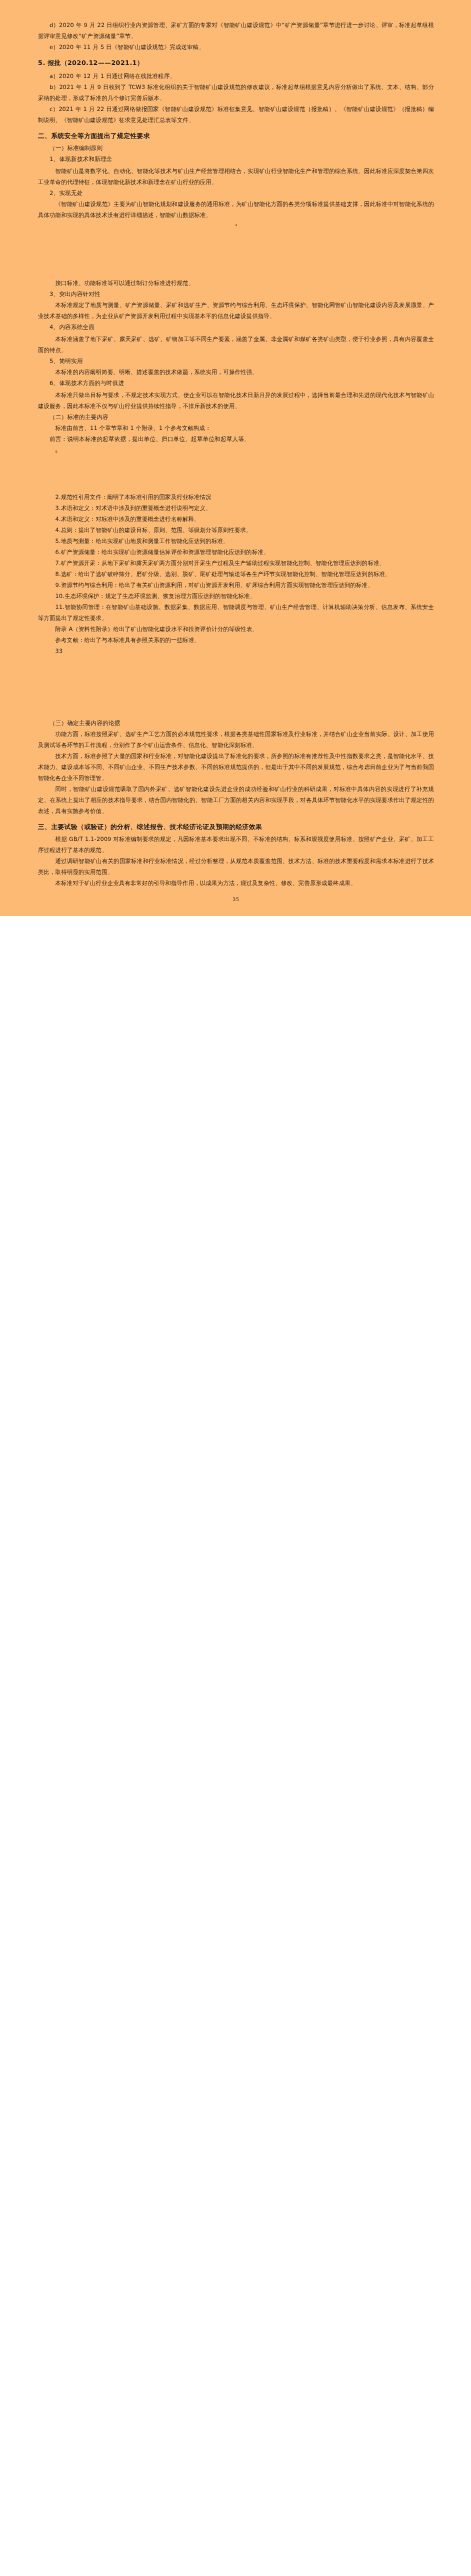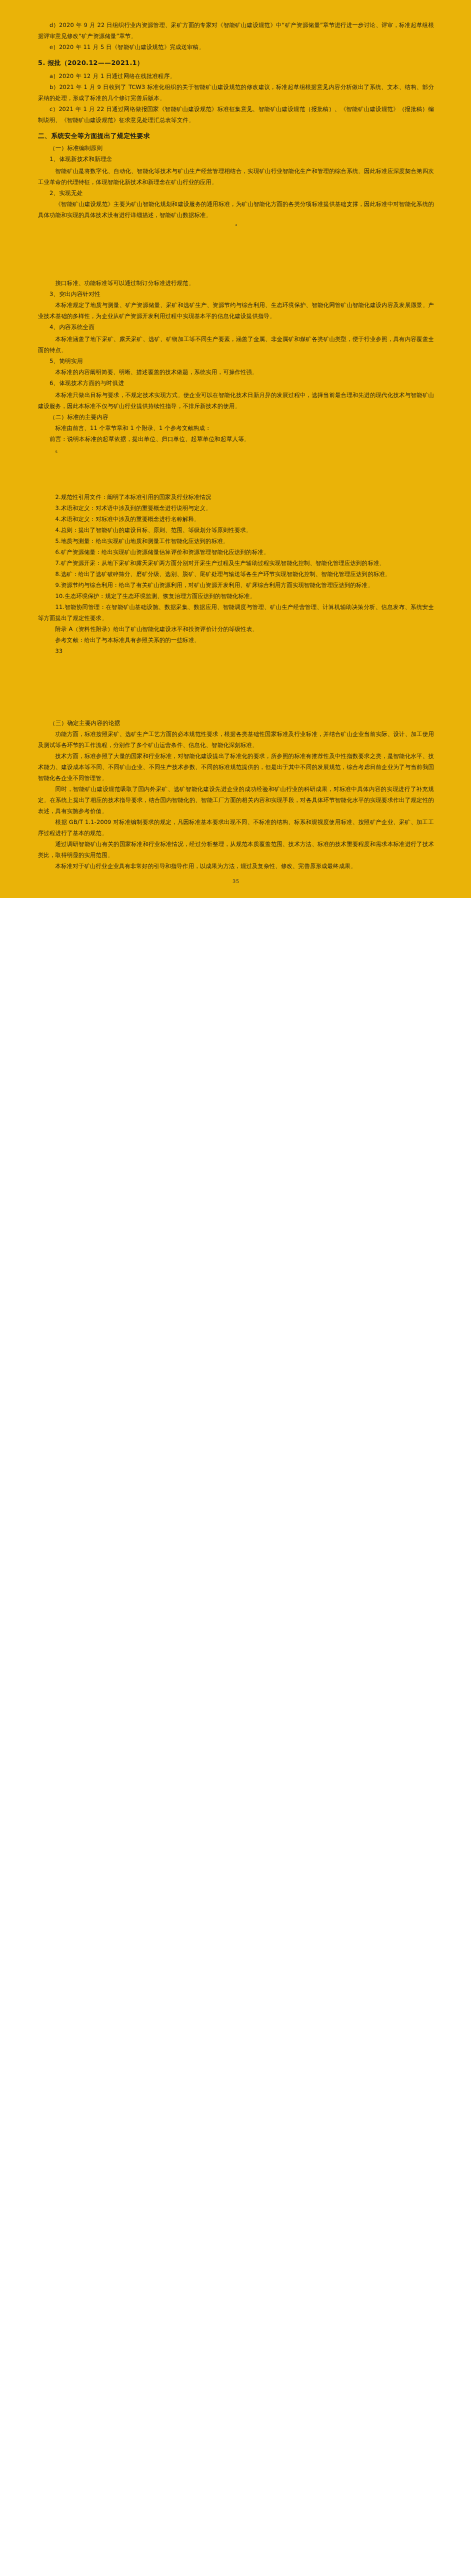--- a/index.html
+++ b/index.html
@@ -8,21 +8,21 @@
     background: #ffffff;
   }
   body {
     width: 472px;
     font-family: "DejaVu Sans", "Liberation Sans", sans-serif;
     color: #1a1a1a;
   }
   .page {
     position: relative;
     width: 472px;
-    background: #eab308;
+    background: #fdba74;
     box-sizing: border-box;
     padding: 10px 38px;
   }
   .page-1 { padding-top: 20.4px; padding-bottom: 14px; }
   .page-2 { padding-top: 20.4px; padding-bottom: 14px; }
 
   .para {
     font-size: 5.7px;
     line-height: 11px;
     text-align: justify;
@@ -118,18 +118,19 @@
   <p class="para indent3">33</p>
   <div class="pagenum"></div>
 </div>
 
 <div class="page page-2">
   <div class="spacer-lg"></div>
   <div class="h3">（三）确定主要内容的论据</div>
   <p class="para indent3">功能方面，标准按照采矿、选矿生产工艺方面的必本规范性要求，根据各类基础性国家标准及行业标准，并结合矿山企业当前实际、设计、加工使用及测试等各环节的工作流程，分别作了多个矿山运营条件、信息化、智能化深刻标准。</p>
   <p class="para indent3">技术方面，标准参照了大量的国家和行业标准，对智能化建设提出了标准化的要求，所参照的标准有推荐性及中性指数要求之类，是智能化水平、技术能力、建设成本等不同、不同矿山企业、不同生产技术参数、不同的标准规范提供的，但是出于其中不同的发展规范，综合考虑目前企业为了与当前我国智能化各企业不同管理管。</p>
   <p class="para indent3">同时，智能矿山建设规范吸取了国内外采矿、选矿智能化建设先进企业的成功经验和矿山行业的科研成果，对标准中具体内容的实现进行了补充规定。在系统上提出了相应的技术指导要求，结合国内智能化的、智能工厂方面的相关内容和实现手段，对各具体环节智能化水平的实现要求作出了规定性的表述，具有实施参考价值。</p>
+  <div class="h2">三、主要试验（或验证）的分析、综述报告、技术经济论证及预期的经济效果</div>
   <p class="para indent3">根据 GB/T 1.1-2009 对标准编制要求的规定，凡因标准基本要求出现不同、不标准的结构、标系和观视度使用标准、按照矿产企业、采矿、加工工序过程进行了基本的规范。</p>
   <p class="para indent3">通过调研智能矿山有关的国家标准和行业标准情况，经过分析整理，从规范本质覆盖范围、技术方法、标准的技术重要程度和需求本标准进行了技术类比，取得明显的实用范围。</p>
   <p class="para indent3">本标准对于矿山行业企业具有非常好的引导和指导作用，以成果为方法，规过及复杂性、修改、完善原形成最终成果。</p>
   <div class="pagenum">35</div>
 </div>
 
 
 </body></html>

